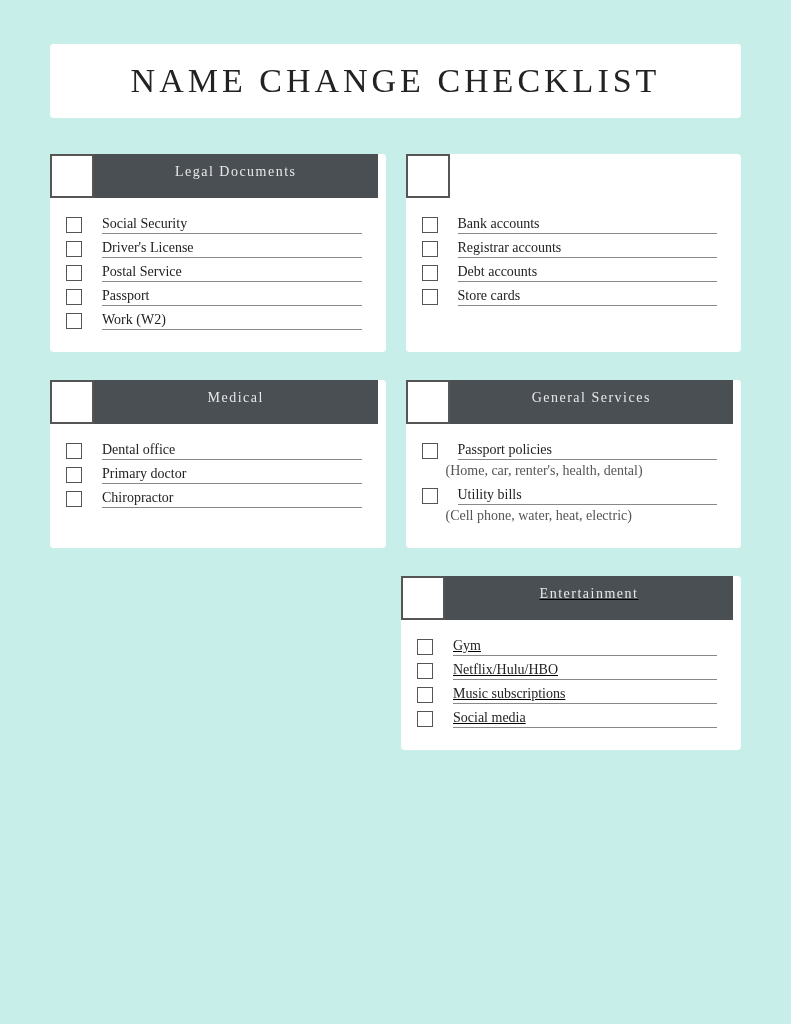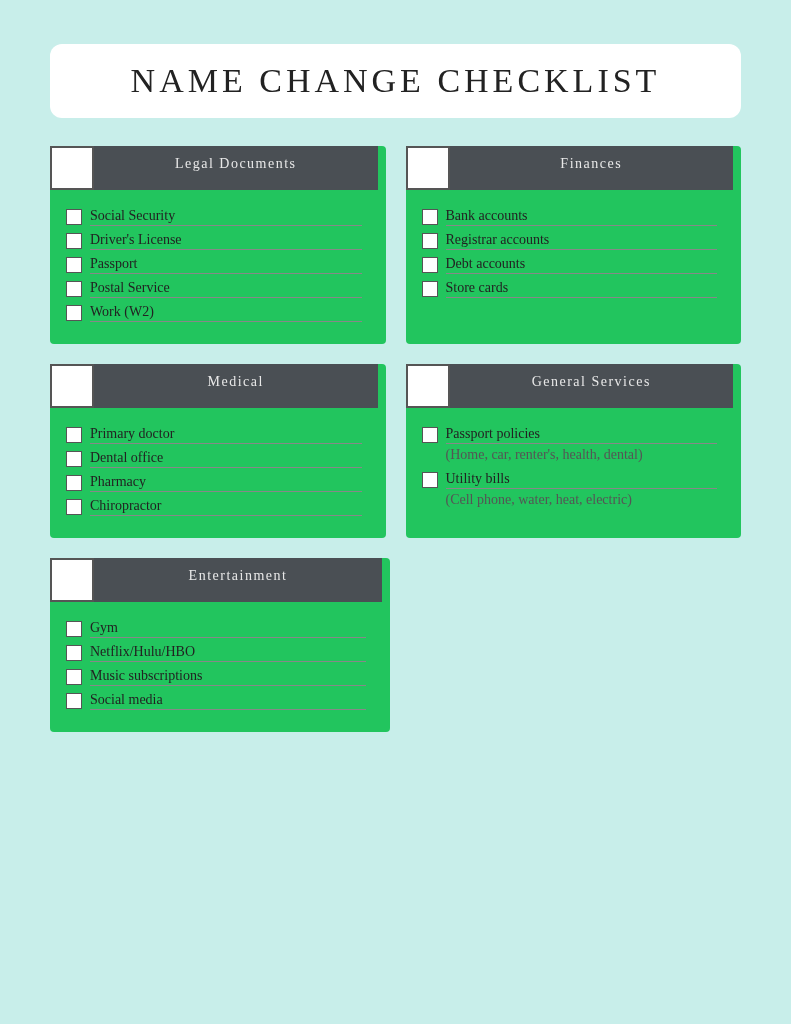--- a/index.html
+++ b/index.html
@@ -24,41 +24,43 @@
     .page-title {
       text-align: center;
       font-size: 34px;
       letter-spacing: 4px;
       font-family: 'Georgia', serif;
       color: #222;
       font-weight: normal;
       background: white;
       padding: 18px 10px;
       margin-bottom: 28px;
-      border-radius: 12px;
+      border-radius: 4px;
     }
 
     .grid-two {
       display: grid;
       grid-template-columns: 1fr 1fr;
       gap: 20px;
       margin-bottom: 20px;
     }
 
     .grid-one {
       display: flex;
-      justify-content: flex-start;
+      justify-content: flex-end;
       gap: 20px;
+      text-decoration: underline;
     }
 
     .card {
-      background: #22c55e;
+      background: #ffffff;
       border-radius: 4px;
       padding: 0 8px 16px 0;
       position: relative;
+      margin-top: 8px;
     }
 
     .card-header-row {
       display: flex;
       align-items: center;
       margin-bottom: 12px;
     }
 
     .big-checkbox {
       width: 44px;
@@ -82,21 +84,21 @@
     }
 
     .card-body {
       padding: 6px 16px 0 16px;
     }
 
     .check-item {
       display: flex;
       align-items: center;
       margin-bottom: 6px;
-      gap: 8px;
+      gap: 20px;
     }
 
     .small-checkbox {
       width: 16px;
       height: 16px;
       border: 1.5px solid #555;
       background: white;
       flex-shrink: 0;
     }
 
@@ -145,37 +147,36 @@
         <div class="check-item">
           <div class="small-checkbox"></div>
           <span class="check-label">Social Security</span>
         </div>
         <div class="check-item">
           <div class="small-checkbox"></div>
           <span class="check-label">Driver's License</span>
         </div>
         <div class="check-item">
           <div class="small-checkbox"></div>
+          <span class="check-label">Postal Service</span>
+        </div>
+        <div class="check-item">
+          <div class="small-checkbox"></div>
           <span class="check-label">Passport</span>
         </div>
         <div class="check-item">
           <div class="small-checkbox"></div>
-          <span class="check-label">Postal Service</span>
-        </div>
-        <div class="check-item">
-          <div class="small-checkbox"></div>
           <span class="check-label">Work (W2)</span>
         </div>
       </div>
     </div>
 
     <div class="card">
       <div class="card-header-row">
         <div class="big-checkbox"></div>
-        <div class="card-title-bar">Finances</div>
       </div>
       <div class="card-body">
         <div class="check-item">
           <div class="small-checkbox"></div>
           <span class="check-label">Bank accounts</span>
         </div>
         <div class="check-item">
           <div class="small-checkbox"></div>
           <span class="check-label">Registrar accounts</span>
         </div>
@@ -194,29 +195,25 @@
   <div class="grid-two">
 
     <div class="card">
       <div class="card-header-row">
         <div class="big-checkbox"></div>
         <div class="card-title-bar">Medical</div>
       </div>
       <div class="card-body">
         <div class="check-item">
           <div class="small-checkbox"></div>
+          <span class="check-label">Dental office</span>
+        </div>
+        <div class="check-item">
+          <div class="small-checkbox"></div>
           <span class="check-label">Primary doctor</span>
-        </div>
-        <div class="check-item">
-          <div class="small-checkbox"></div>
-          <span class="check-label">Dental office</span>
-        </div>
-        <div class="check-item">
-          <div class="small-checkbox"></div>
-          <span class="check-label">Pharmacy</span>
         </div>
         <div class="check-item">
           <div class="small-checkbox"></div>
           <span class="check-label">Chiropractor</span>
         </div>
       </div>
     </div>
 
     <div class="card">
       <div class="card-header-row">

